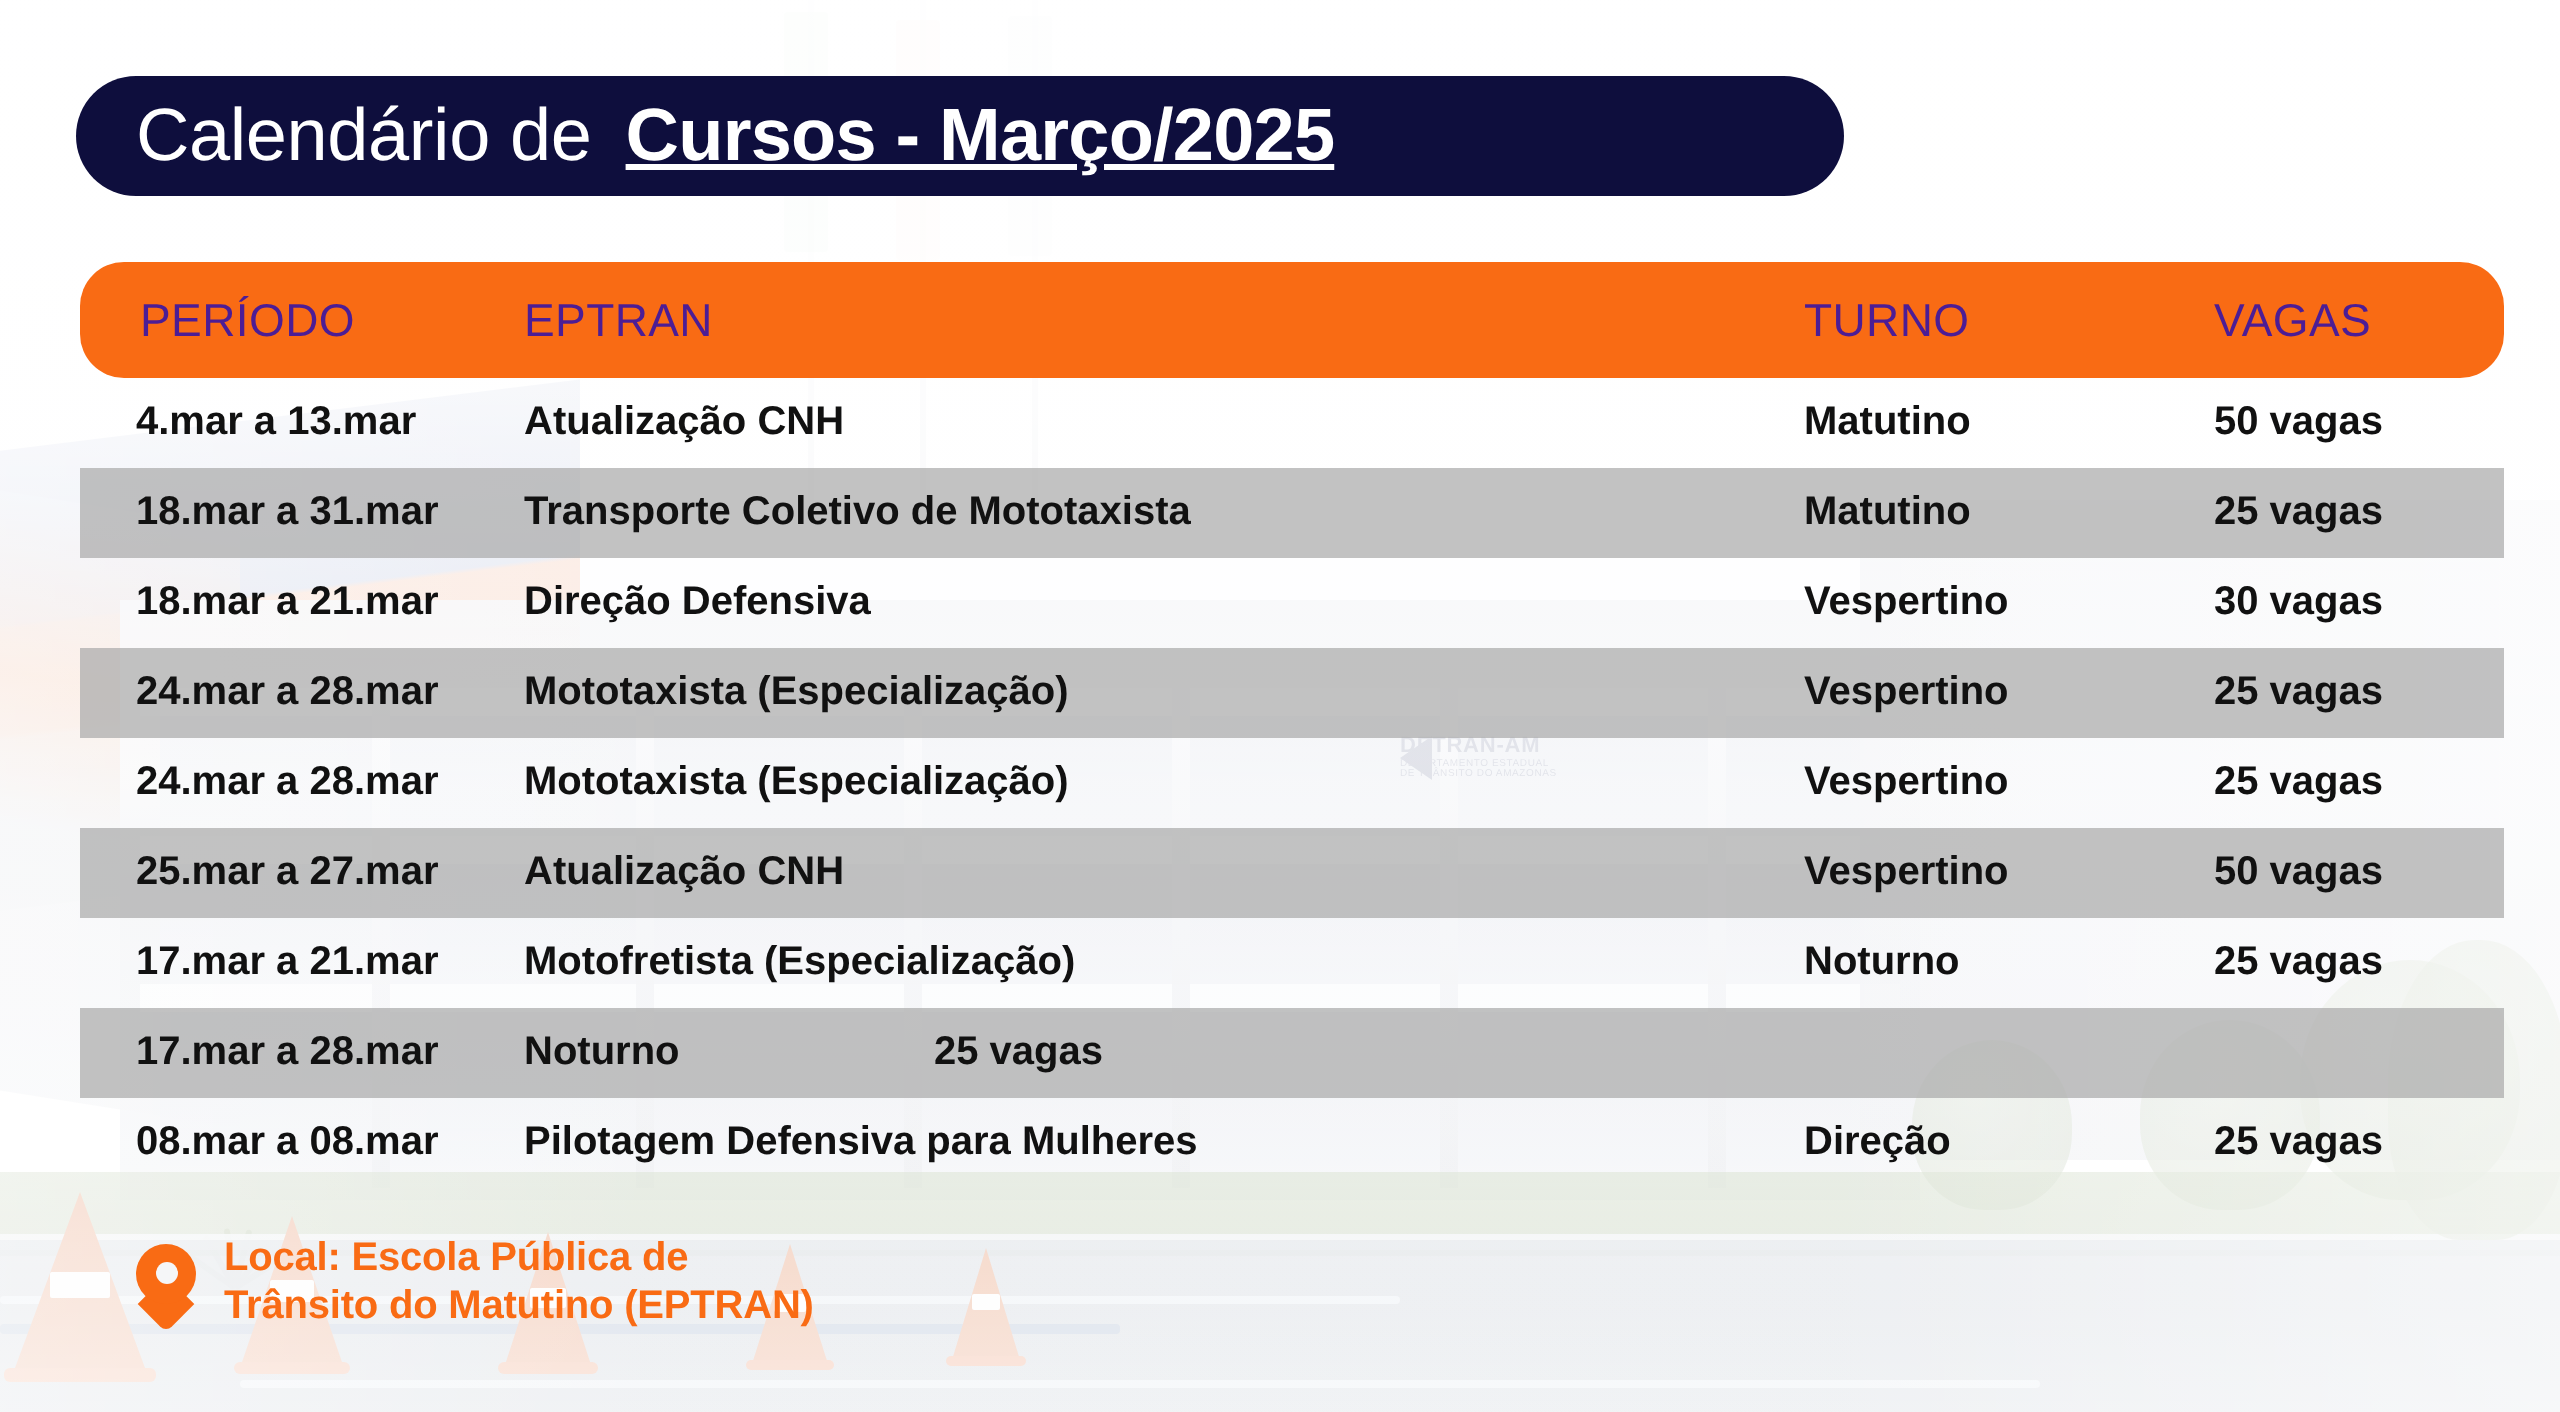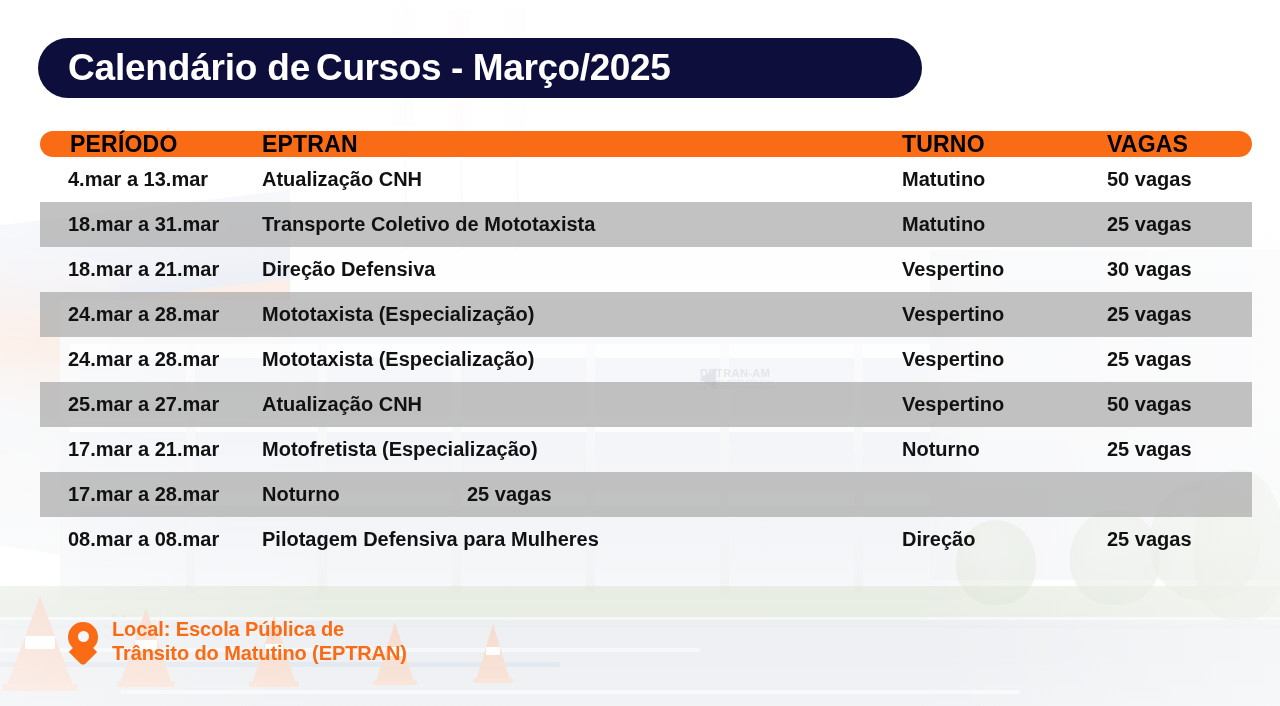--- a/index.html
+++ b/index.html
@@ -131,34 +131,34 @@
   
   #fg { position:relative; z-index:2; width:1280px; height:706px; }
 
   
   .title-pill {
     position:absolute; left:38px; top:38px; width:884px; height:60px;
     background:#0e0e3d; border-radius:30px;
     display:flex; align-items:center; padding-left:30px;
   }
   .title-pill .t-light {
-    color:#ffffff; font-size:37px; font-weight:700; letter-spacing:-.2px;
+    color:#ffffff; font-size:37px; font-weight:400; letter-spacing:-.2px;
     font-family:"Liberation Sans", sans-serif;
   }
   .title-pill .t-bold {
-    color:#ffffff; font-size:37px; font-weight:bold; letter-spacing:-.4px; margin-left:6px;
+    color:#ffffff; font-size:37px; font-weight:bold; letter-spacing:-.4px; margin-left:17px;text-decoration:underline;
   }
 
   
   .table { position:absolute; left:40px; top:131px; width:1212px; }
 
   .thead {
-    height:26px; background:#F96B14; border-radius:22px;
-    display:flex; align-items:center; color:#000000;
-    font-size:23px; font-weight:bold; letter-spacing:.2px;
+    height:58px; background:#F96B14; border-radius:22px;
+    display:flex; align-items:center; color:#4c1d95;
+    font-size:23px; font-weight:normal; letter-spacing:.2px;
   }
   .row {
     height:45px; display:flex; align-items:center;
     font-size:20px; font-weight:bold; color:#111111;
   }
   .row.alt { background:rgba(170,170,170,.72); }
 
   .c-periodo { width:222px; padding-left:28px; }
   .c-curso   { width:640px; }
   .c-turno   { width:205px; }

